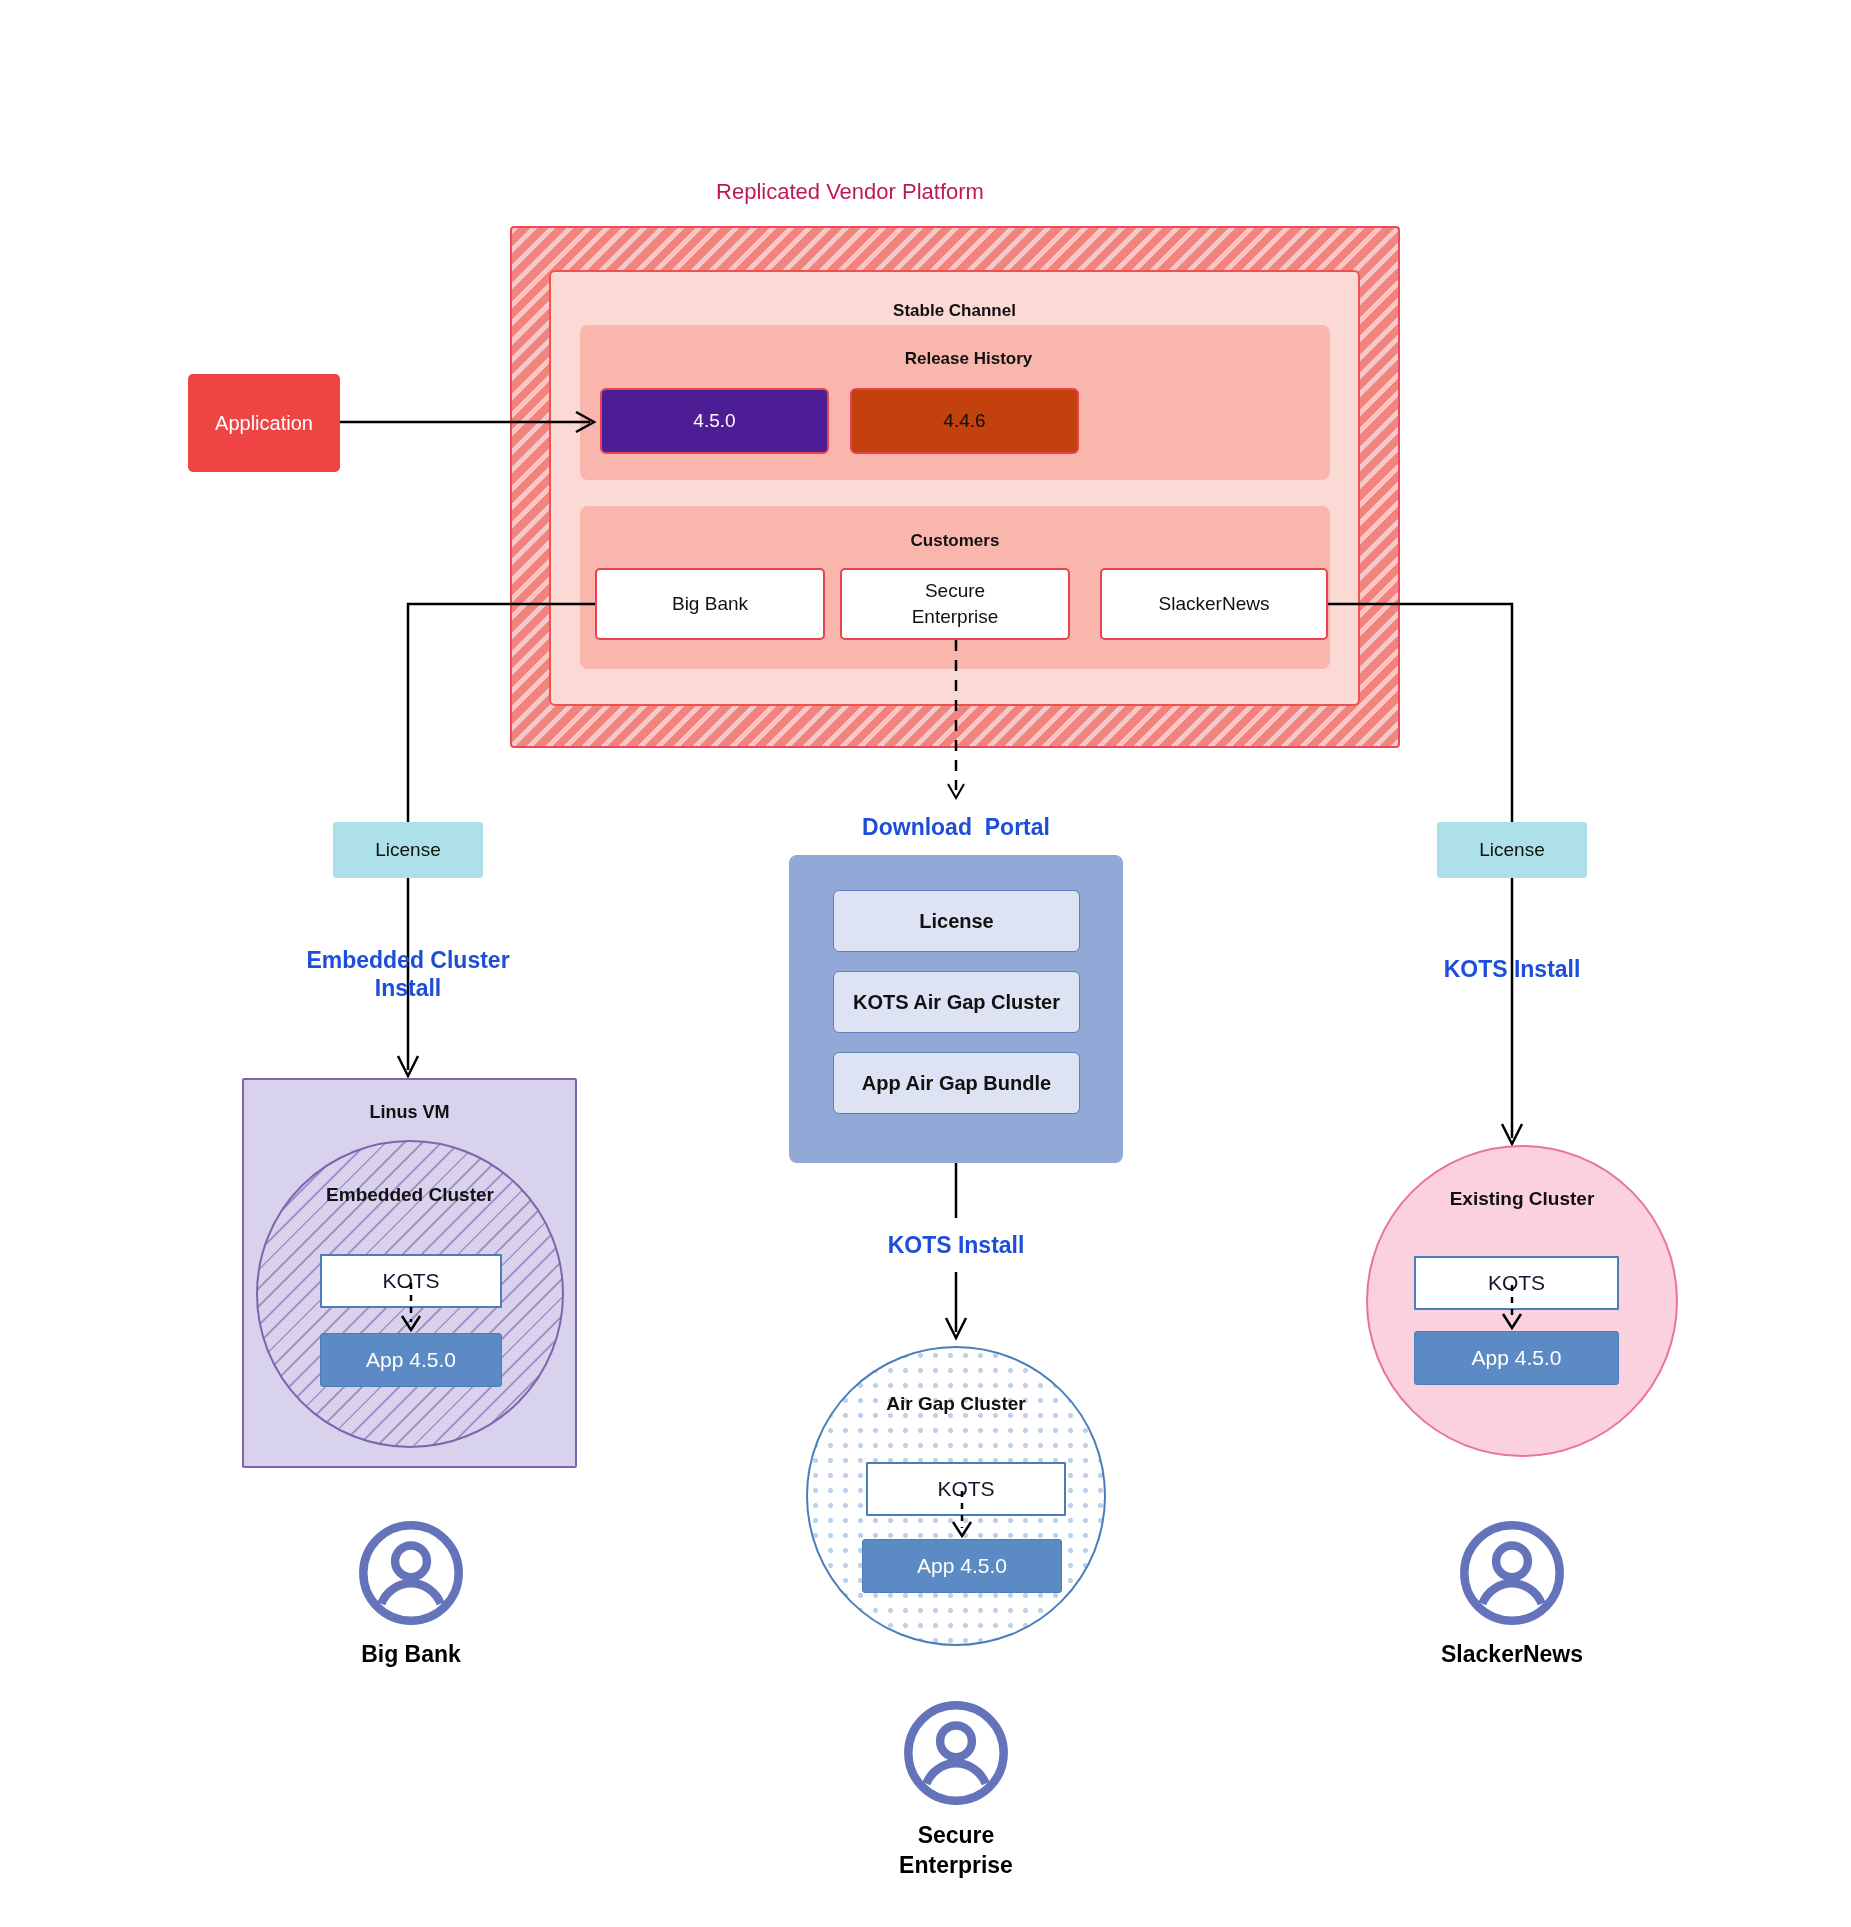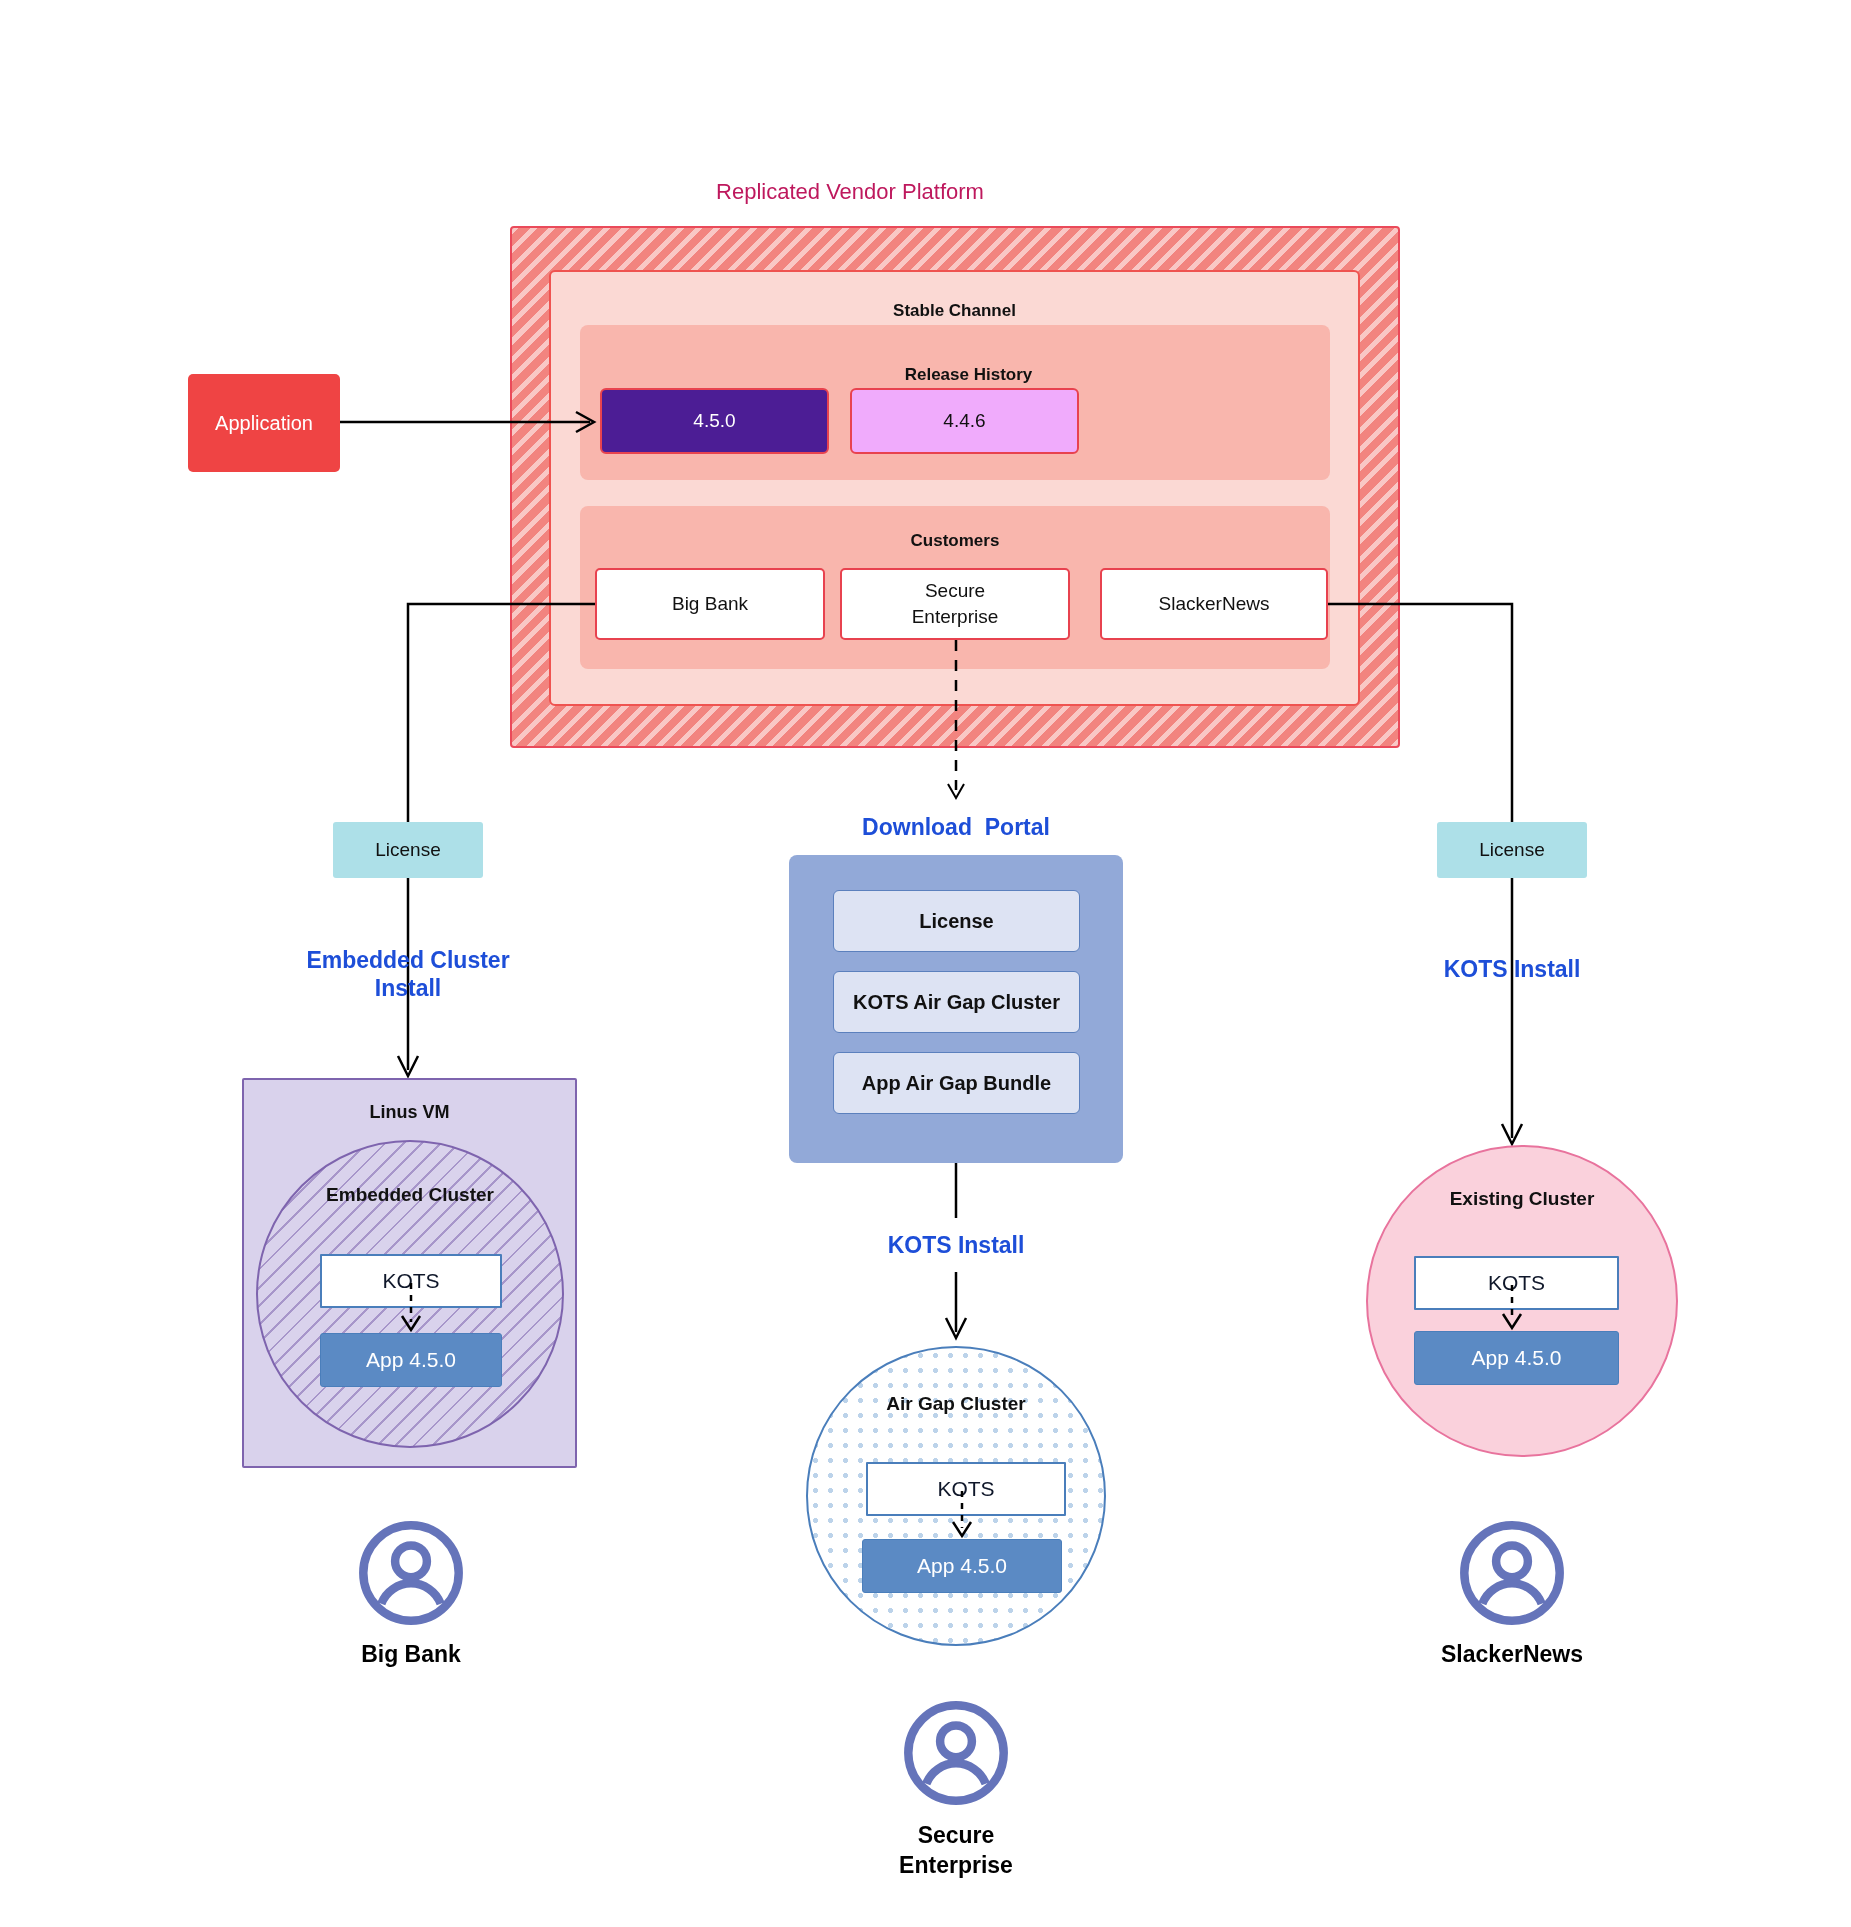--- a/index.html
+++ b/index.html
@@ -71,21 +71,21 @@
     border-radius: 6px;
   }
   .inner-panel {
     background: #f9b6ad;
     border-radius: 8px;
   }
   .release-box {
     border: 2px solid #e8424f;
     border-radius: 6px;
     font-size: 19px;
-    background: #f0abfc;
+    background: #c2410c;
     color: #111;
   }
   .release-box.current {
     background: #4c1d95;
     color: #ffffff;
     border-color: #e8434f;
   }
   .customer-box {
     background: #ffffff;
     border: 2px solid #e8424f;
@@ -178,21 +178,21 @@
 <div id="stage">
 
   <div class="abs lbl-title ctr" style="left:600px; top:178px; width:500px; height:28px;">Replicated Vendor Platform</div>
 
   <div class="abs platform-outer" style="left:510px; top:226px; width:890px; height:522px;"></div>
 
   <div class="abs stable-channel" style="left:549px; top:270px; width:811px; height:436px;"></div>
   <div class="abs lbl-section ctr" style="left:549px; top:300px; width:811px; height:22px;">Stable Channel</div>
 
   <div class="abs inner-panel" style="left:580px; top:325px; width:750px; height:155px;"></div>
-  <div class="abs lbl-section ctr" style="left:580px; top:364px; width:750px; height:22px;padding-left:27px;">Release History</div>
+  <div class="abs lbl-section ctr" style="left:580px; top:348px; width:750px; height:22px;padding-left:27px;">Release History</div>
 
   <div class="abs release-box current ctr" style="left:600px; top:388px; width:229px; height:66px;">
     <span>4.5.0</span>
   </div>
   <div class="abs release-box ctr" style="left:850px; top:388px; width:229px; height:66px;">
     <span>4.4.6</span>
   </div>
 
   <div class="abs inner-panel" style="left:580px; top:506px; width:750px; height:163px;"></div>
   <div class="abs lbl-section ctr" style="left:580px; top:530px; width:750px; height:22px;">Customers</div>

